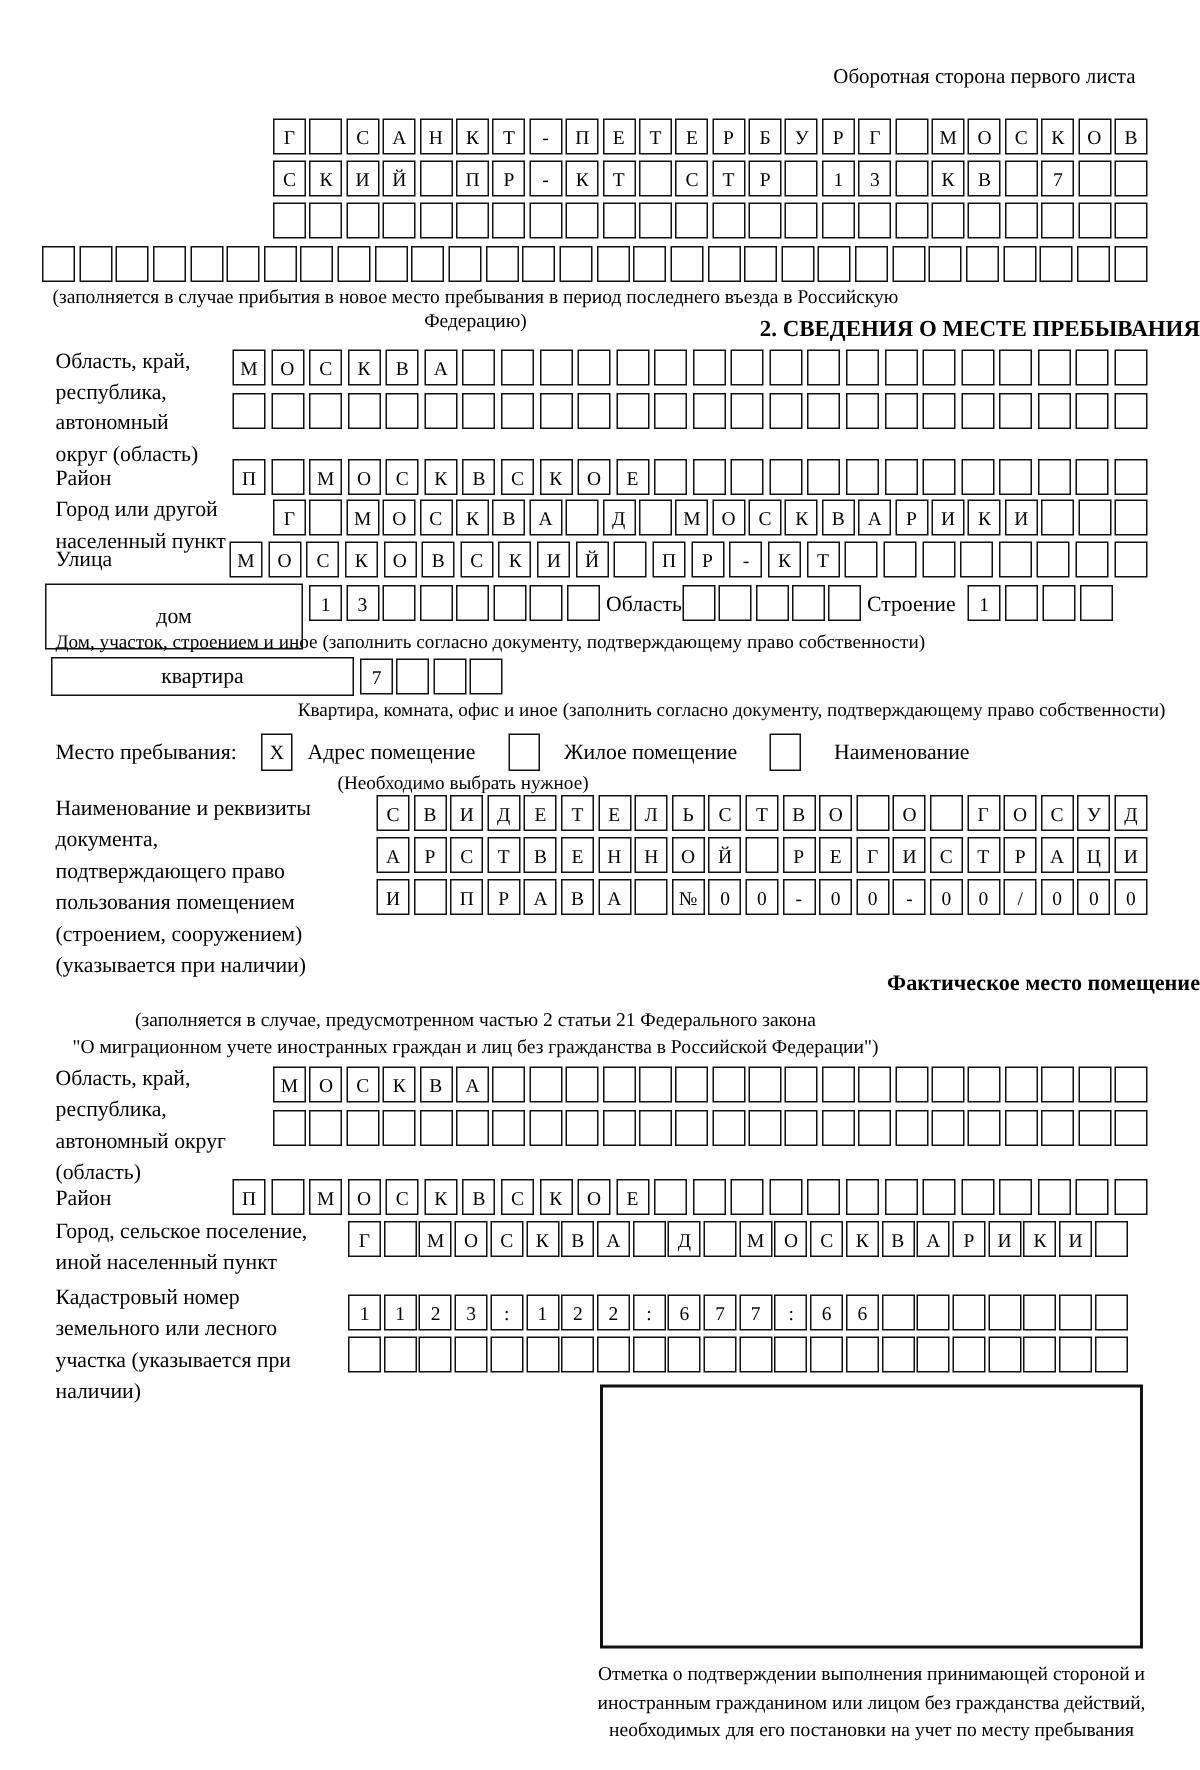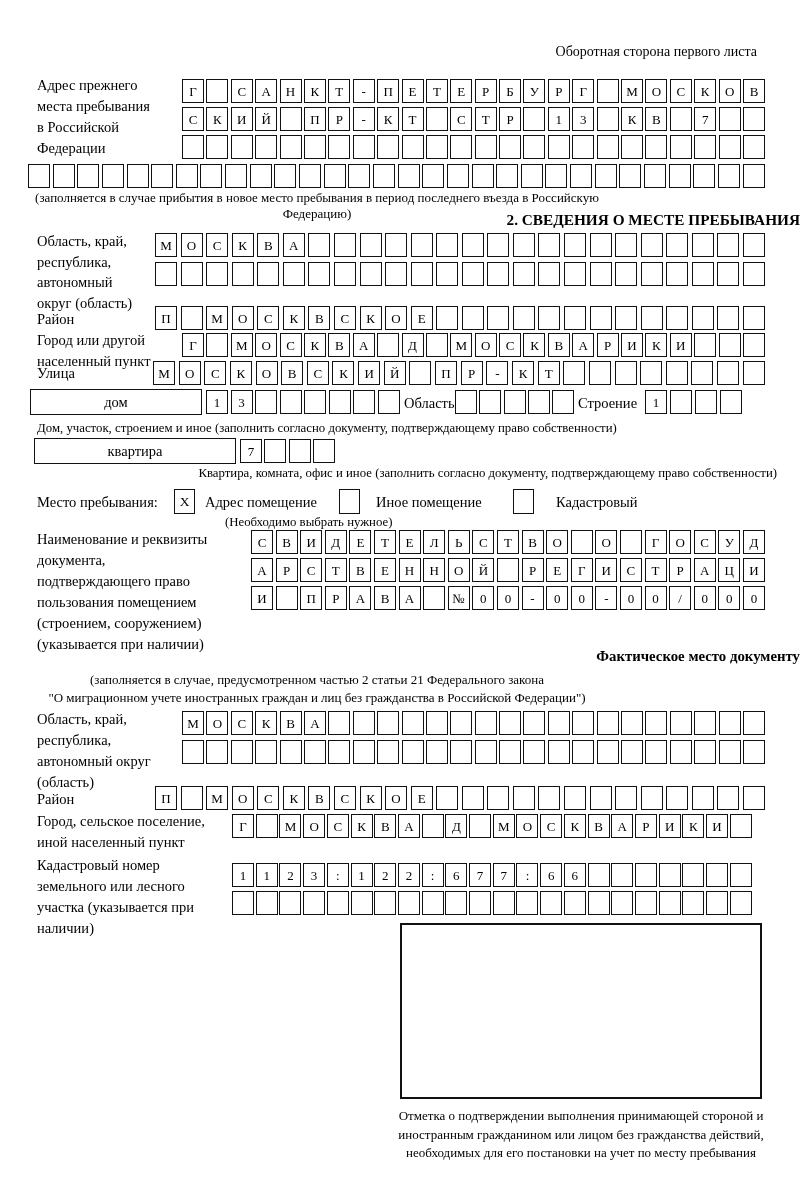--- a/index.html
+++ b/index.html
@@ -27,21 +27,20 @@
   }
   .bigbox{position:absolute;box-sizing:border-box;border:2px solid #111;background:#fff;}
 </style>
 </head>
 <body>
 
 <div class="page">
 
   <div class="lbl" style="top:24px;right:43px;font-size:14px;">Оборотная сторона первого листа</div>
 
-  <div class="lbl" style="left:37px;top:58px;width:118px;">Адрес прежнего места пребывания в Российской Федерации</div>
   <div class="cellrow" style="left:182px;top:62px;width:583px;">
       <span class="cell">Г</span>
       <span class="cell"></span>
       <span class="cell">С</span>
       <span class="cell">А</span>
       <span class="cell">Н</span>
       <span class="cell">К</span>
       <span class="cell">Т</span>
       <span class="cell">-</span>
       <span class="cell">П</span>
@@ -280,21 +279,21 @@
       <span class="cell"></span>
       <span class="cell"></span>
       <span class="cell"></span>
       <span class="cell"></span>
       <span class="cell"></span>
       <span class="cell"></span>
       <span class="cell"></span>
       <span class="cell"></span>
     </div>
 
-  <div class="wbox" style="left:30px;top:372px;width:172px;height:26px;">дом</div>
+  <div class="wbox" style="left:30px;top:372px;width:172px;height:44px;">дом</div>
   <div class="cellrow" style="left:206px;top:373px;width:194px;">
       <span class="cell">1</span>
       <span class="cell">3</span>
       <span class="cell"></span>
       <span class="cell"></span>
       <span class="cell"></span>
       <span class="cell"></span>
       <span class="cell"></span>
       <span class="cell"></span>
     </div>
@@ -321,23 +320,23 @@
       <span class="cell"></span>
       <span class="cell"></span>
       <span class="cell"></span>
     </div>
   <div class="cap" style="left:37px;top:448px;width:740px;text-align:right;">Квартира, комната, офис и иное (заполнить согласно документу, подтверждающему право собственности)</div>
 
   <div class="lbl" style="left:37px;top:475px;">Место пребывания:</div>
   <div class="ckbox" style="left:174px;top:472px;">X</div>
   <div class="lbl" style="left:205px;top:475px;">Адрес помещение</div>
   <div class="ckbox" style="left:339px;top:472px;"></div>
-  <div class="lbl" style="left:376px;top:475px;">Иное помещение</div>
+  <div class="lbl" style="left:376px;top:475px;">Жилое помещение</div>
   <div class="ckbox" style="left:513px;top:472px;"></div>
-  <div class="lbl" style="left:556px;top:475px;">Кадастровый</div>
+  <div class="lbl" style="left:556px;top:475px;">Наименование</div>
   <div class="cap" style="left:225px;top:497px;width:240px;">(Необходимо выбрать нужное)</div>
 
   <div class="lbl" style="left:37px;top:512px;width:185px;">Наименование и реквизиты документа, подтверждающего право пользования помещением (строением, сооружением) (указывается при наличии)</div>
   <div class="cellrow" style="left:251px;top:513px;width:514px;">
       <span class="cell">С</span>
       <span class="cell">В</span>
       <span class="cell">И</span>
       <span class="cell">Д</span>
       <span class="cell">Е</span>
       <span class="cell">Т</span>
@@ -397,21 +396,21 @@
       <span class="cell">0</span>
       <span class="cell">-</span>
       <span class="cell">0</span>
       <span class="cell">0</span>
       <span class="cell">/</span>
       <span class="cell">0</span>
       <span class="cell">0</span>
       <span class="cell">0</span>
     </div>
 
-  <div class="title" style="top:631px;font-size:14.8px;">Фактическое место документу</div>
+  <div class="title" style="top:631px;font-size:14.8px;">Фактическое место помещение</div>
   <div class="note" style="top:655px;">(заполняется в случае, предусмотренном частью 2 статьи 21 Федерального закона</div>
   <div class="note" style="top:673px;">"О миграционном учете иностранных граждан и лиц без гражданства в Российской Федерации")</div>
 
   <div class="lbl" style="left:37px;top:692px;width:140px;">Область, край, республика, автономный округ (область)</div>
   <div class="cellrow" style="left:182px;top:694px;width:583px;">
       <span class="cell">М</span>
       <span class="cell">О</span>
       <span class="cell">С</span>
       <span class="cell">К</span>
       <span class="cell">В</span>

